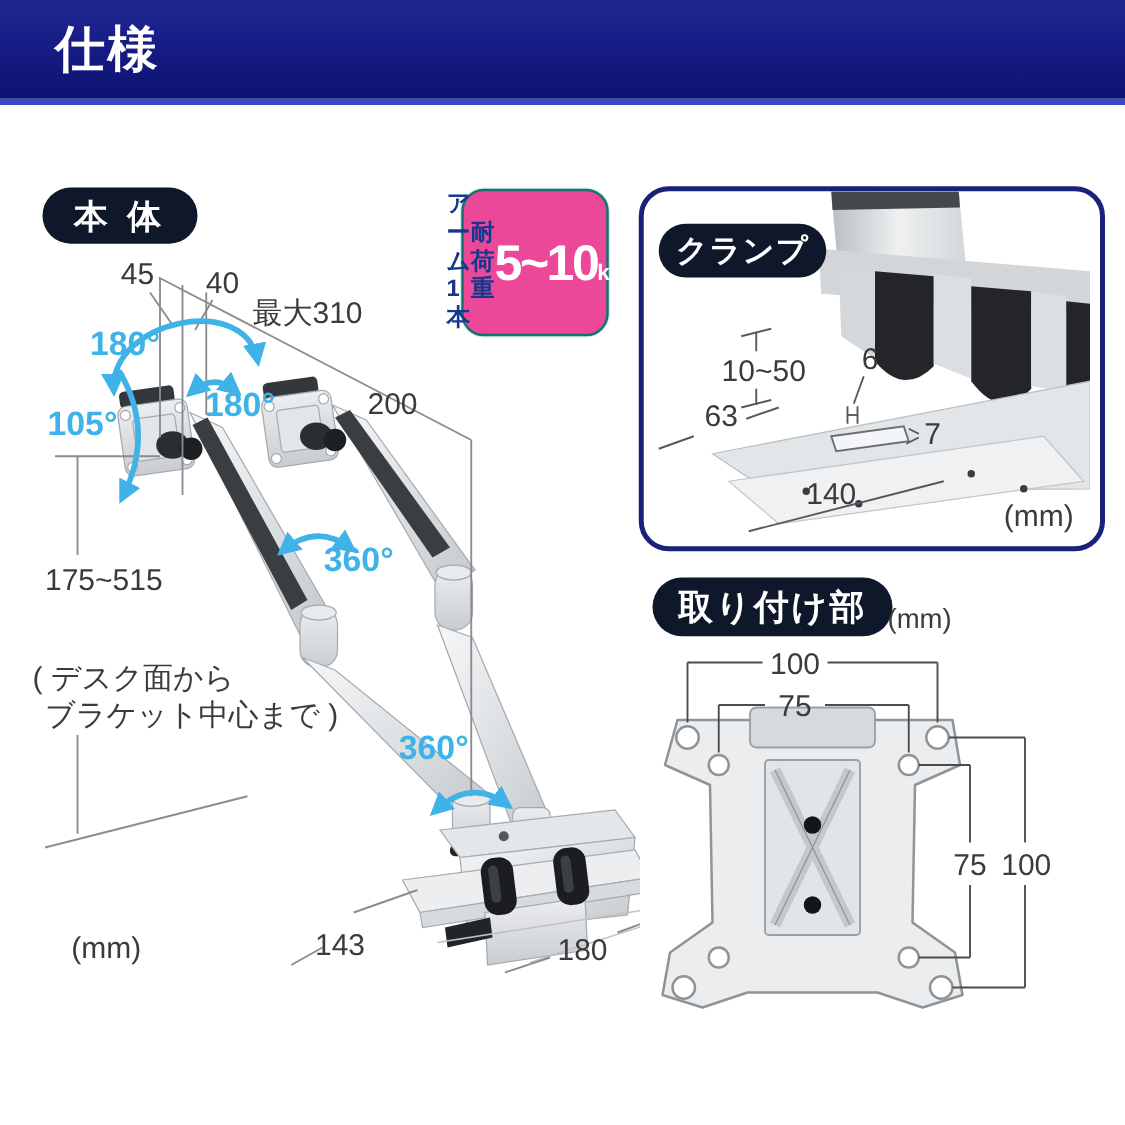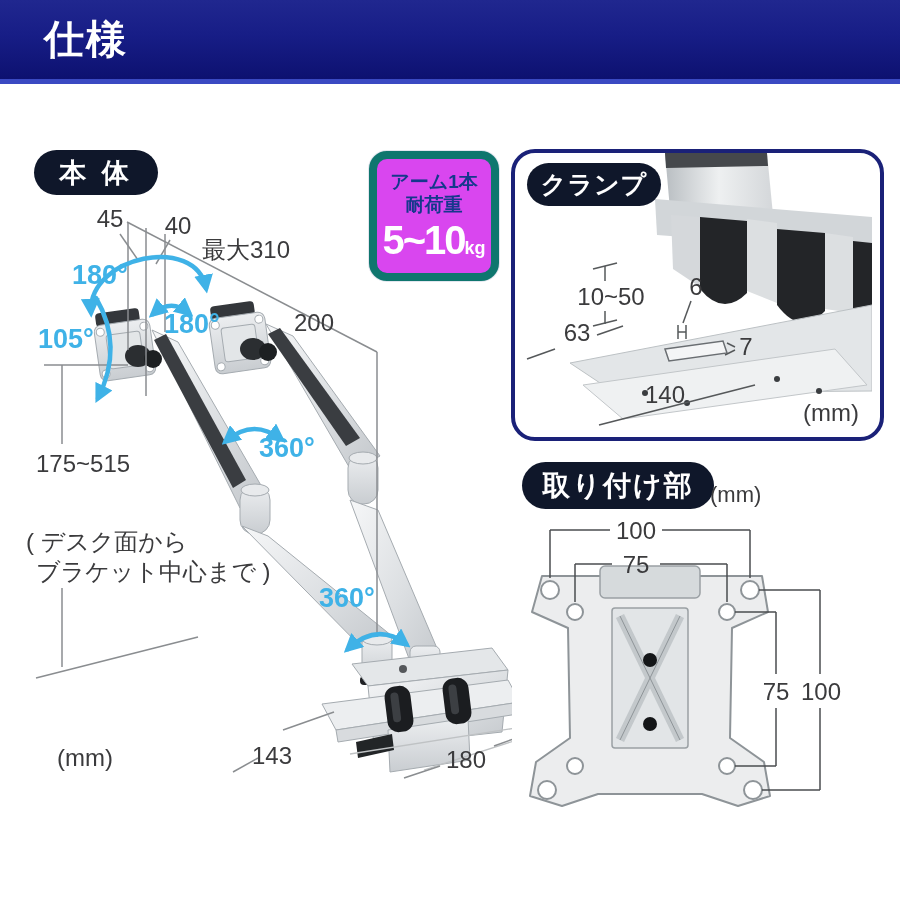--- a/index.html
+++ b/index.html
@@ -8,26 +8,26 @@
   
   .hdr{position:absolute;left:0;top:0;width:900px;height:79px;
        background:linear-gradient(180deg,#20278f 0%,#171d86 45%,#0d1170 100%);
        border-bottom:5px solid #3a49c2;display:flex;align-items:center;}
   .hdr .t1{color:#fff;font-weight:bold;font-size:40px;margin-left:44px;letter-spacing:2px;}
   .hdr .t2{color:#fff;font-weight:bold;font-size:30px;letter-spacing:1px;}
   
   .pill{position:absolute;background:#0f172a;border-radius:24px;color:#fff;font-weight:bold;
         display:flex;align-items:center;justify-content:center;}
   .pill-honkai{left:34px;top:150px;width:124px;height:45px;font-size:27px;letter-spacing:4px;}
-  .pill-clamp{left:12px;top:10px;width:134px;height:43px;font-size:25px;letter-spacing:1px;}
+  .pill-clamp{left:12px;top:26px;width:134px;height:43px;font-size:25px;letter-spacing:1px;}
   .pill-mount{left:522px;top:462px;width:192px;height:47px;font-size:28px;letter-spacing:2px;}
   
-  .badge{position:absolute;left:369px;top:151px;width:114px;height:114px;background:#d946ef;
-         border:8px solid #0f766e;border-radius:18px;box-shadow:0 0 0 1px #e3e6ef;
-         display:flex;flex-direction:column;align-items:center;justify-content:center;}
+  .badge{position:absolute;left:369px;top:151px;width:114px;height:114px;background:#ec4899;
+         border:2px solid #0f766e;border-radius:18px;box-shadow:0 0 0 1px #e3e6ef;
+         display:flex;flex-direction:row;align-items:center;justify-content:center;}
   .badge .bl{color:#15388c;font-weight:bold;font-size:19px;line-height:1.2;}
   .badge .bv{color:#fff;font-weight:bold;font-size:40px;line-height:1.05;letter-spacing:-2px;margin-top:2px;}
   .badge .bu{font-size:18px;letter-spacing:0;}
   
   .clampbox{position:absolute;left:511px;top:149px;width:365px;height:284px;background:#fff;
             border:4px solid #1a2178;border-radius:24px;overflow:hidden;}
   .clampbox svg{position:absolute;left:0;top:0;}
   
   .mm-mount{position:absolute;left:710px;top:482px;font-size:22px;color:#3b3b3d;}
   .mountsvg{position:absolute;left:522px;top:512px;}

